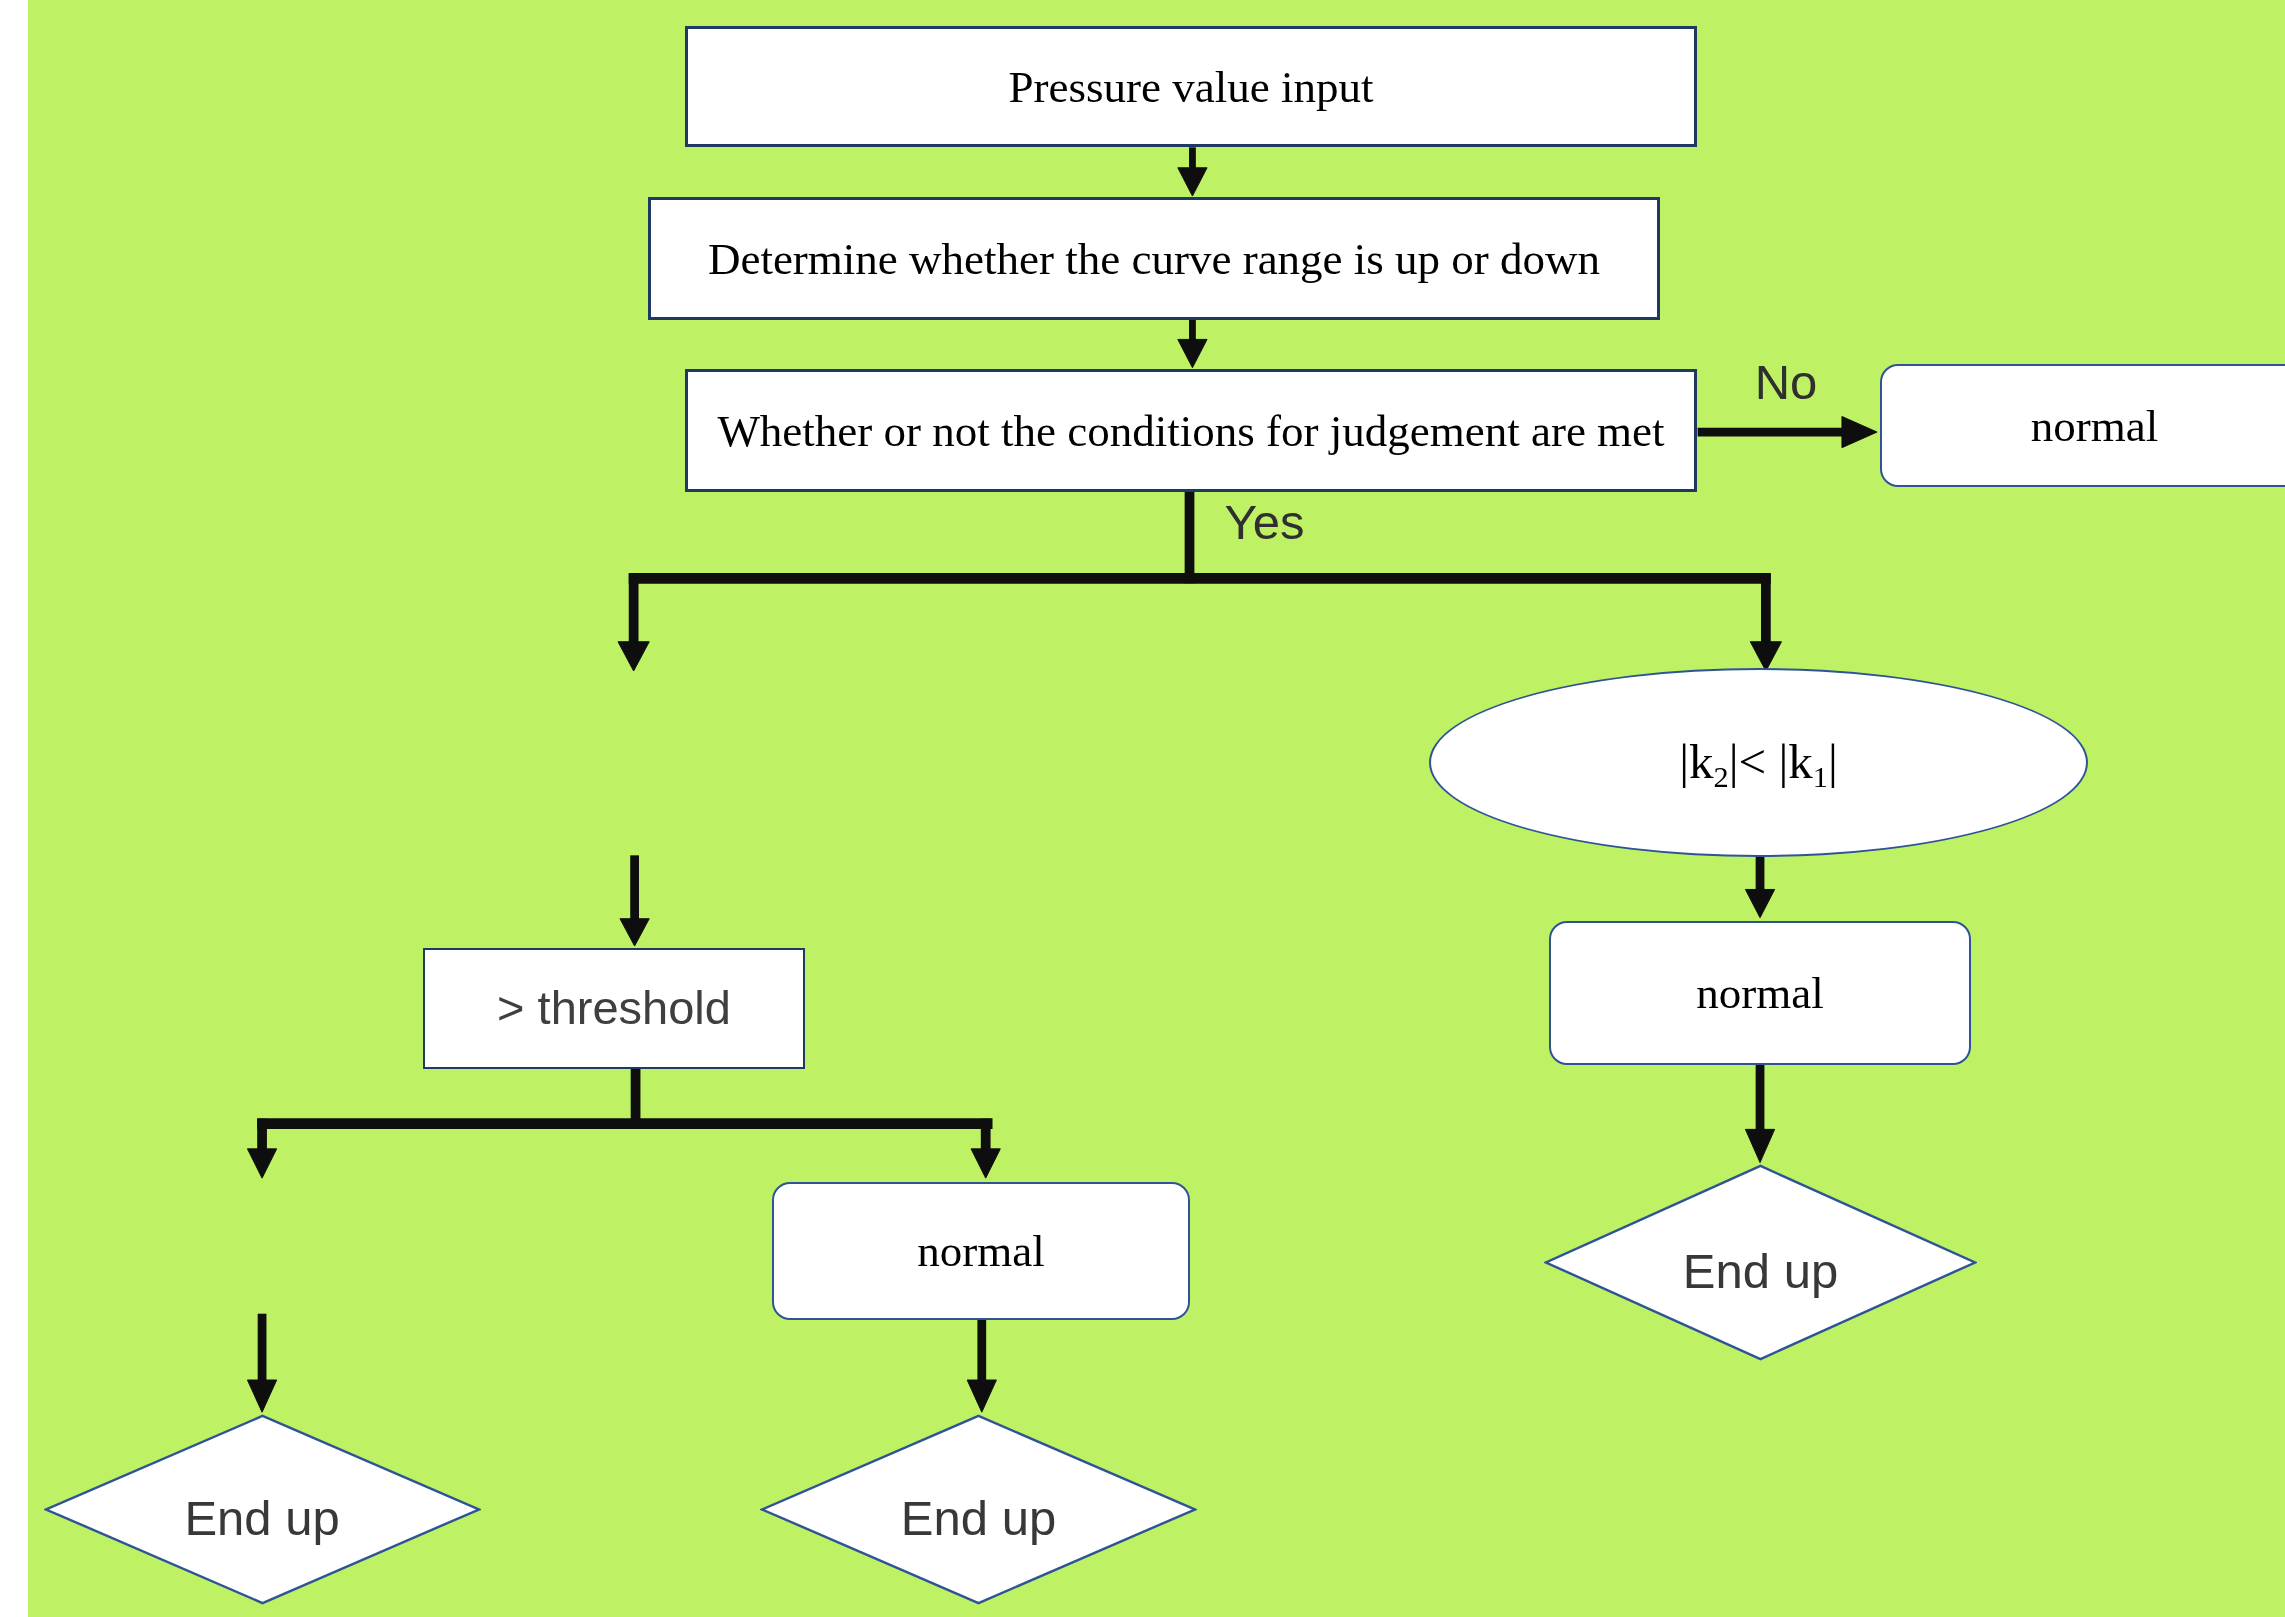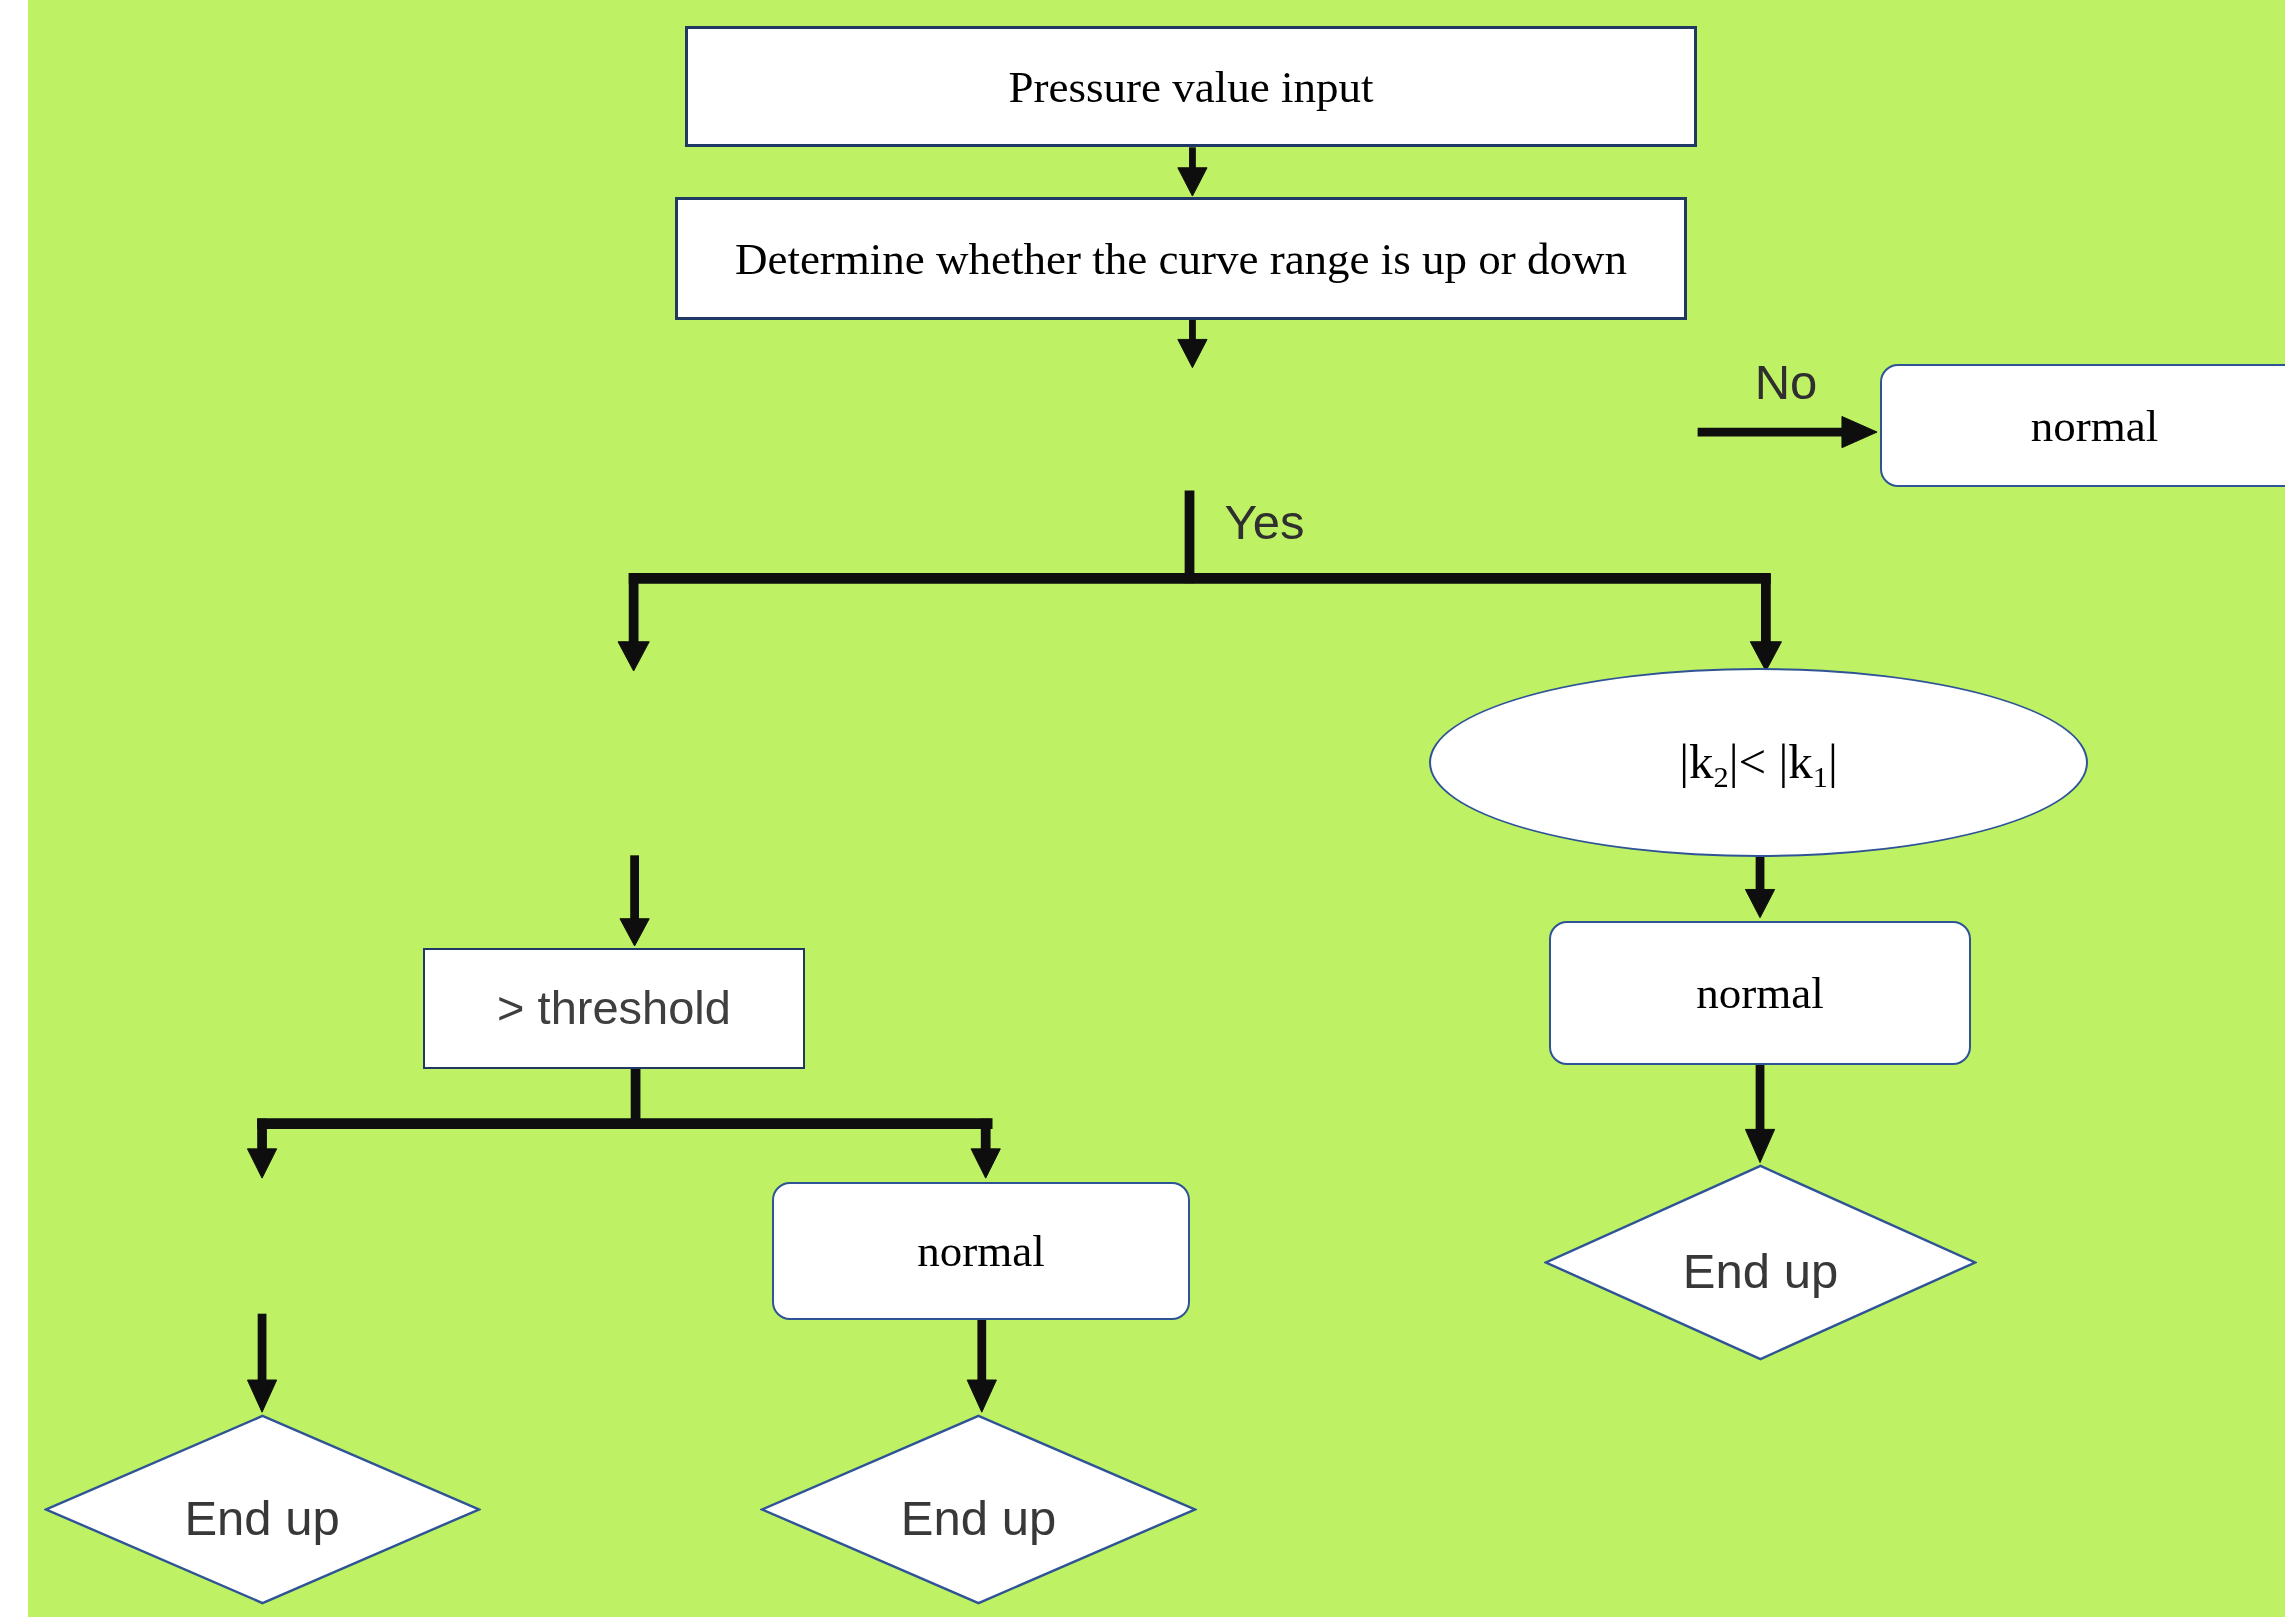--- a/index.html
+++ b/index.html
@@ -86,22 +86,23 @@
       </g>
       <g>
         <line x1="1776" y1="1092" x2="1776" y2="1160" stroke-width="9"></line>
         <polygon points="1761,1158 1791,1158 1776,1192" stroke-width="1"></polygon>
       </g>
     </g>
   </svg>
 
   <div class="node rect" style="left:657px;top:26px;width:1012px;height:121px;">Pressure value input</div>
 
-  <div class="node rect" style="left:647px;top:197px;width:1012px;height:123px;text-align:center;">Determine whether the curve range is up or down</div>
+  <div class="node rect" style="left:620px;top:197px;width:1012px;height:123px;text-align:center;">Determine whether the curve range is up or down</div>
 
+  <div class="node rect cond-pad" style="left:657px;top:369px;width:1012px;height:123px;">Whether or not the conditions for judgement are met</div>
 
   <div class="edge-label" style="left:1709px;top:353px;width:98px;height:57px;">No</div>
 
   <div class="edge-label" style="left:1178px;top:493px;width:117px;height:57px;">Yes</div>
 
   <div class="node round" style="left:1852px;top:364px;width:429px;height:123px;">normal</div>
 
 
   <div class="node round" style="left:744px;top:1182px;width:418px;height:138px;">normal</div>
 

